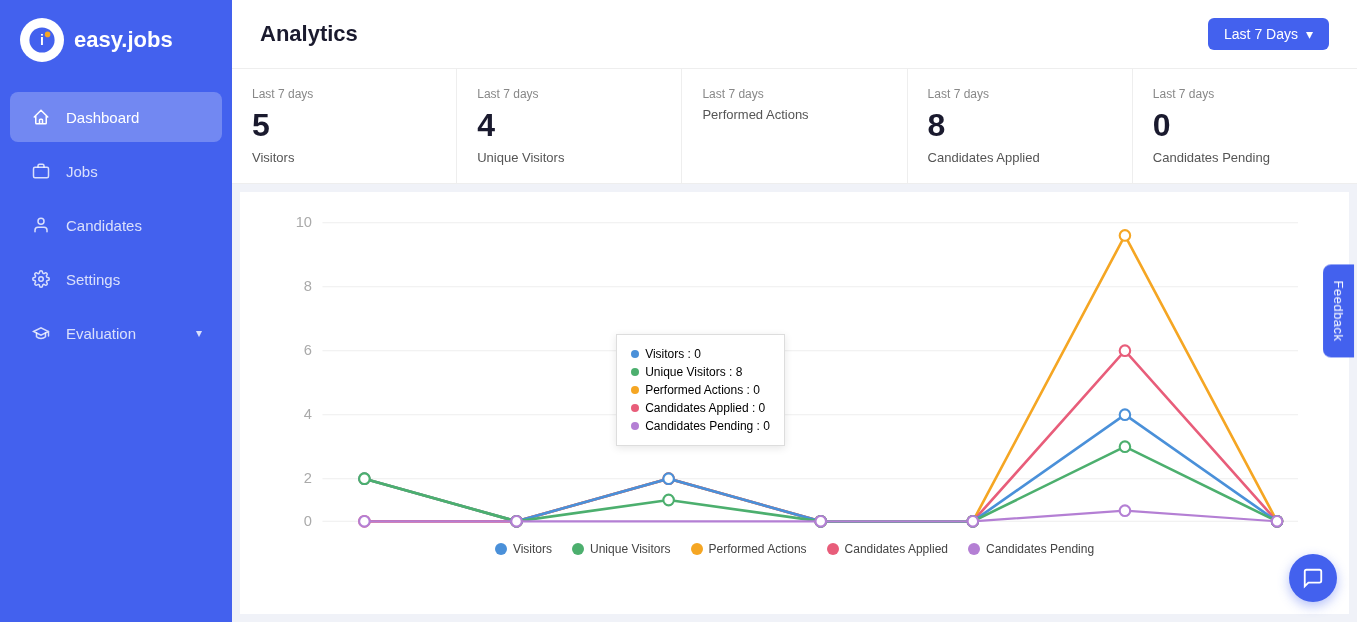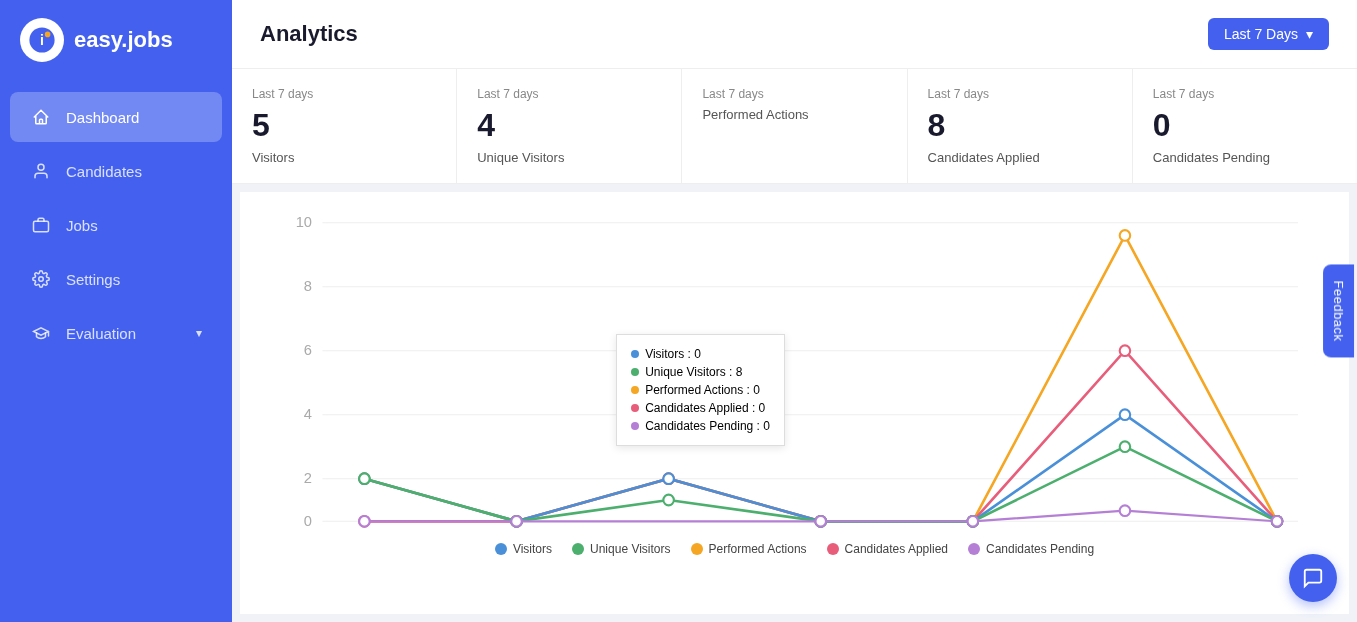--- a/index.html
+++ b/index.html
@@ -223,34 +223,34 @@
       <span class="nav-icon">
         <svg width="18" height="18" viewBox="0 0 24 24" fill="white">
             <path d="M3 12l2-2m0 0l7-7 7 7M5 10v10a1 1 0 001 1h3m10-11l2 2m-2-2v10a1 1 0 01-1 1h-3m-6 0a1 1 0 001-1v-4a1 1 0 011-1h2a1 1 0 011 1v4a1 1 0 001 1m-6 0h6" stroke="white" stroke-width="2" fill="none" stroke-linecap="round"></path>
           </svg>
       </span>
       <span>Dashboard</span>
     </div>
     <div class="nav-item">
       <span class="nav-icon">
         <svg width="18" height="18" viewBox="0 0 24 24" fill="none" stroke="rgba(255,255,255,0.8)" stroke-width="2" stroke-linecap="round">
+            <rect x="2" y="7" width="20" height="14" rx="2"></rect>
+            <path d="M16 7V5a2 2 0 00-2-2h-4a2 2 0 00-2 2v2"></path>
+          </svg>
+      </span>
+      <span>Jobs</span>
+    </div>
+    <div class="nav-item">
+      <span class="nav-icon">
+        <svg width="18" height="18" viewBox="0 0 24 24" fill="none" stroke="rgba(255,255,255,0.8)" stroke-width="2" stroke-linecap="round">
             <path d="M20 21v-2a4 4 0 00-4-4H8a4 4 0 00-4 4v2"></path>
             <circle cx="12" cy="7" r="4"></circle>
           </svg>
       </span>
       <span>Candidates</span>
-    </div>
-    <div class="nav-item">
-      <span class="nav-icon">
-        <svg width="18" height="18" viewBox="0 0 24 24" fill="none" stroke="rgba(255,255,255,0.8)" stroke-width="2" stroke-linecap="round">
-            <rect x="2" y="7" width="20" height="14" rx="2"></rect>
-            <path d="M16 7V5a2 2 0 00-2-2h-4a2 2 0 00-2 2v2"></path>
-          </svg>
-      </span>
-      <span>Jobs</span>
     </div>
     <div class="nav-item">
       <span class="nav-icon">
         <svg width="18" height="18" viewBox="0 0 24 24" fill="none" stroke="rgba(255,255,255,0.8)" stroke-width="2" stroke-linecap="round">
             <circle cx="12" cy="12" r="3"></circle>
             <path d="M19.4 15a1.65 1.65 0 00.33 1.82l.06.06a2 2 0 010 2.83 2 2 0 01-2.83 0l-.06-.06a1.65 1.65 0 00-1.82-.33 1.65 1.65 0 00-1 1.51V21a2 2 0 01-4 0v-.09A1.65 1.65 0 009 19.4a1.65 1.65 0 00-1.82.33l-.06.06a2 2 0 01-2.83 0 2 2 0 010-2.83l.06-.06A1.65 1.65 0 004.68 15a1.65 1.65 0 00-1.51-1H3a2 2 0 010-4h.09A1.65 1.65 0 004.6 9a1.65 1.65 0 00-.33-1.82l-.06-.06a2 2 0 010-2.83 2 2 0 012.83 0l.06.06A1.65 1.65 0 009 4.68a1.65 1.65 0 001-1.51V3a2 2 0 014 0v.09a1.65 1.65 0 001 1.51 1.65 1.65 0 001.82-.33l.06-.06a2 2 0 012.83 0 2 2 0 010 2.83l-.06.06A1.65 1.65 0 0019.4 9a1.65 1.65 0 001.51 1H21a2 2 0 010 4h-.09a1.65 1.65 0 00-1.51 1z"></path>
           </svg>
       </span>
       <span>Settings</span>
     </div>

